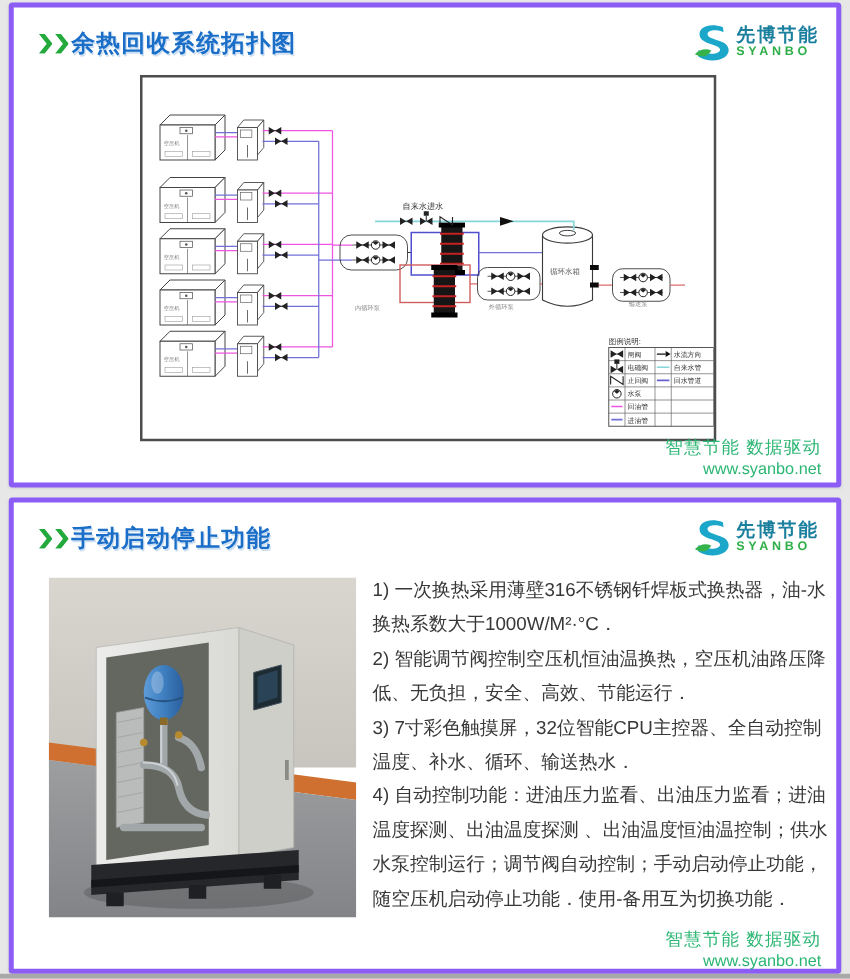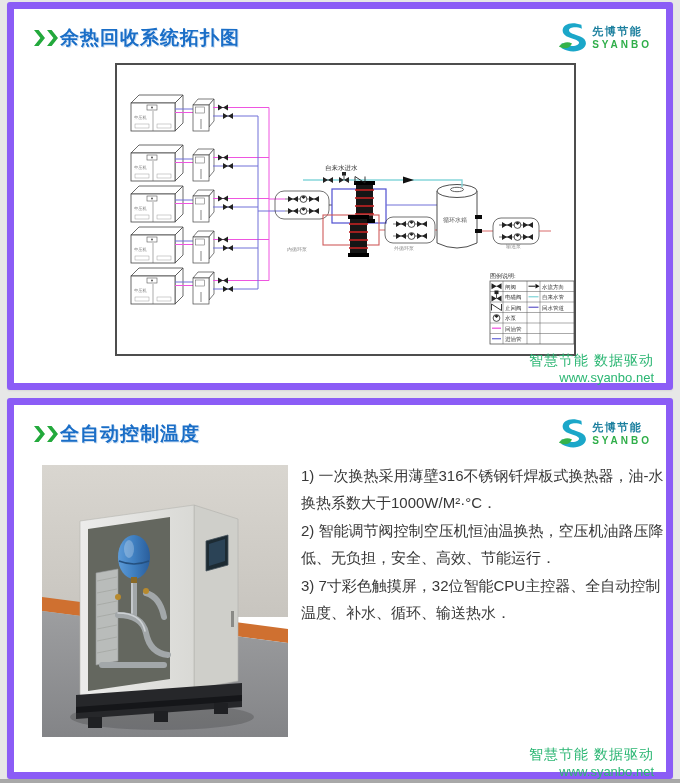--- a/index.html
+++ b/index.html
@@ -5,38 +5,38 @@
   html,body{margin:0;padding:0;}
   body{
     width:680px;height:783px;position:relative;
     background:#e7e7e7;
     font-family:"Liberation Sans","DejaVu Sans",sans-serif;
     overflow:hidden;
   }
   body::after{content:"";position:absolute;left:0;right:0;bottom:0;height:4px;background:#a8a8a8;}
   .card{
     position:absolute;left:7px;width:666px;background:#fff;
-    border:7px solid #8b5cf6;border-radius:3px;
+    border:4px solid #8b5cf6;border-radius:3px;
     box-shadow:0 1px 2px rgba(0,0,0,.07);
     box-sizing:border-box;
   }
   #card1{top:2px;height:388px;}
   #card2{top:398px;height:381px;}
 
   .sec-header{position:absolute;top:16px;left:20px;display:flex;align-items:center;}
   .chev{width:11px;height:16px;background:#23a93c;margin-right:2px;
     -webkit-clip-path:polygon(0 0,42% 0,100% 50%,42% 100%,0 100%,58% 50%);
     clip-path:polygon(0 0,42% 0,100% 50%,42% 100%,0 100%,58% 50%);}
   .chev:last-of-type{margin-right:9px;}
   .sec-title{font-size:19px;font-weight:bold;color:#1a6ec7;letter-spacing:1px;
     text-shadow:1px 1px 0 rgba(26,110,199,.22);}
 
   .logo{position:absolute;top:12px;right:14px;display:flex;align-items:center;}
   .logo-mark{margin-right:5px;}
-  .logo-cn{font-size:11px;font-weight:bold;color:#1b7f9e;letter-spacing:1.5px;line-height:15px;}
+  .logo-cn{font-size:15px;font-weight:bold;color:#1b7f9e;letter-spacing:1.5px;line-height:15px;}
   .logo-en{font-size:10px;font-weight:bold;color:#2fae49;letter-spacing:3px;line-height:11px;}
 
   #diagram-box{position:absolute;left:101px;top:54px;width:461px;height:293px;
     border:2px solid #4d4d4d;box-sizing:border-box;background:#fff;}
   #diagram-box svg{display:block;}
 
   .footer{position:absolute;right:12px;text-align:right;color:#2bb673;line-height:1.25;}
   .footer .f1{font-size:14px;letter-spacing:1px;}
   .footer .f2{font-size:13px;}
   #card1 .footer{top:343px;}
@@ -256,21 +256,21 @@
     <div class="f1">智慧节能 数据驱动</div>
     <div class="f2">www.syanbo.net</div>
   </div>
 </div>
 
 <div class="card" id="card2">
 
   <div class="sec-header">
     <span class="chev"></span>
     <span class="chev"></span>
-    <span class="sec-title">全自动控制温度</span>
+    <span class="sec-title">手动启动停止功能</span>
   </div>
 
   <div class="logo">
     <svg class="logo-mark" width="30" height="32" viewBox="0 0 32 34">
       <path d="M26,4 C15,0 6,3.5 6,10 c0,5.5 6.5,7.5 12.5,9.3 c5,1.5 6.5,4 3.5,6 c-4,2.6 -12,1.2 -17,-1.8 l0,5.5 c6,3.8 16,4.8 22,0.8 c6,-4 4.8,-10.8 -2.2,-13.4 c-6,-2.3 -12,-3.4 -12,-6.6 c0,-3.2 7.5,-4.4 13.7,-1.6 Z" fill="#1ba7c9"></path>
       <path d="M2,27 q6.5,-6.5 14,-3.2 q-4.5,8.4 -14,3.2 Z" fill="#35b24a"></path>
     </svg>
     <div>
       <div class="logo-cn">先博节能</div>
       <div class="logo-en">SYANBO</div>
@@ -352,19 +352,20 @@
           <rect x="172" y="238" width="14" height="11" fill="#1f2023"></rect>
         </g>
       </g>
     </svg>
   </div>
 
   <div id="points">
     <p>1) 一次换热采用薄壁316不锈钢钎焊板式换热器，油-水换热系数大于1000W/M²·°C．</p>
     <p>2) 智能调节阀控制空压机恒油温换热，空压机油路压降低、无负担，安全、高效、节能运行．</p>
     <p>3) 7寸彩色触摸屏，32位智能CPU主控器、全自动控制温度、补水、循环、输送热水．</p>
+    <p>4) 自动控制功能：进油压力监看、出油压力监看；进油温度探测、出油温度探测 、出油温度恒油温控制；供水水泵控制运行；调节阀自动控制；手动启动停止功能，随空压机启动停止功能．使用-备用互为切换功能．</p>
   </div>
 
   <div class="footer">
     <div class="f1">智慧节能 数据驱动</div>
     <div class="f2">www.syanbo.net</div>
   </div>
 </div>
 
 </body></html>

